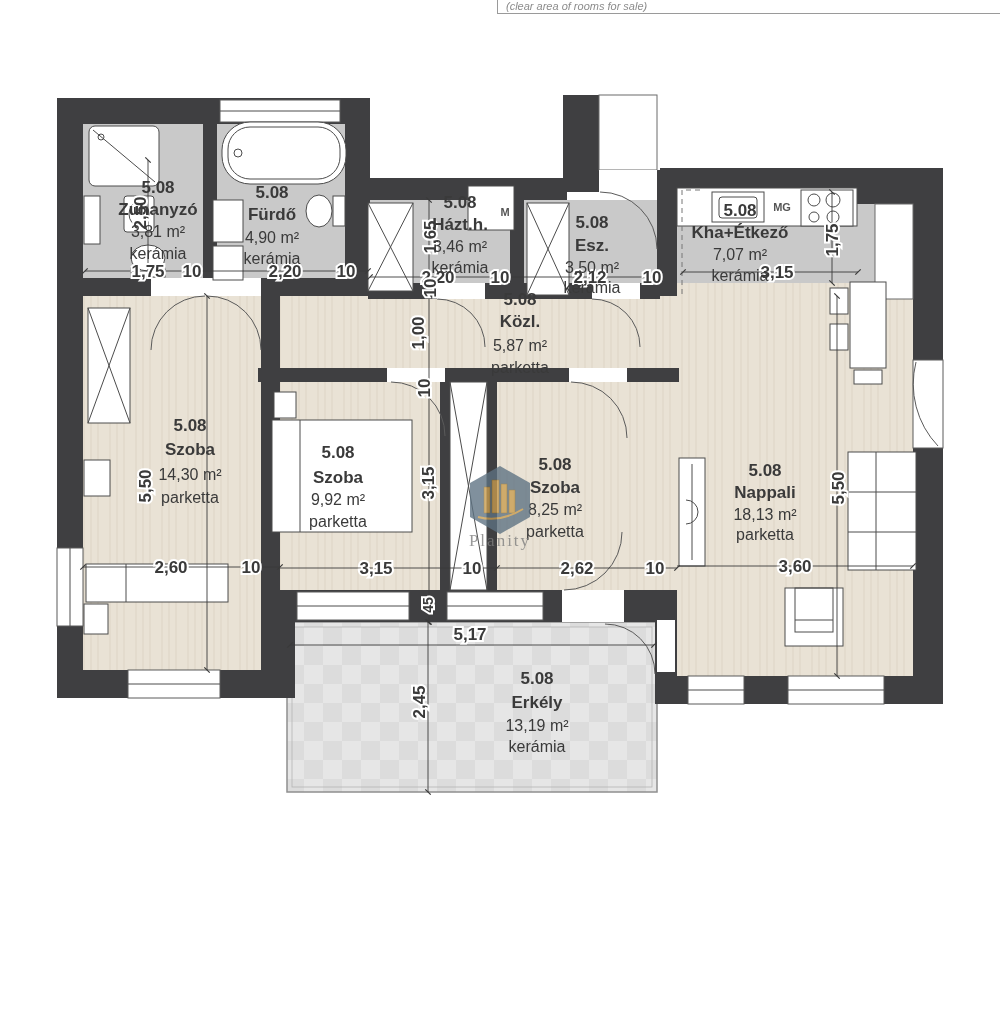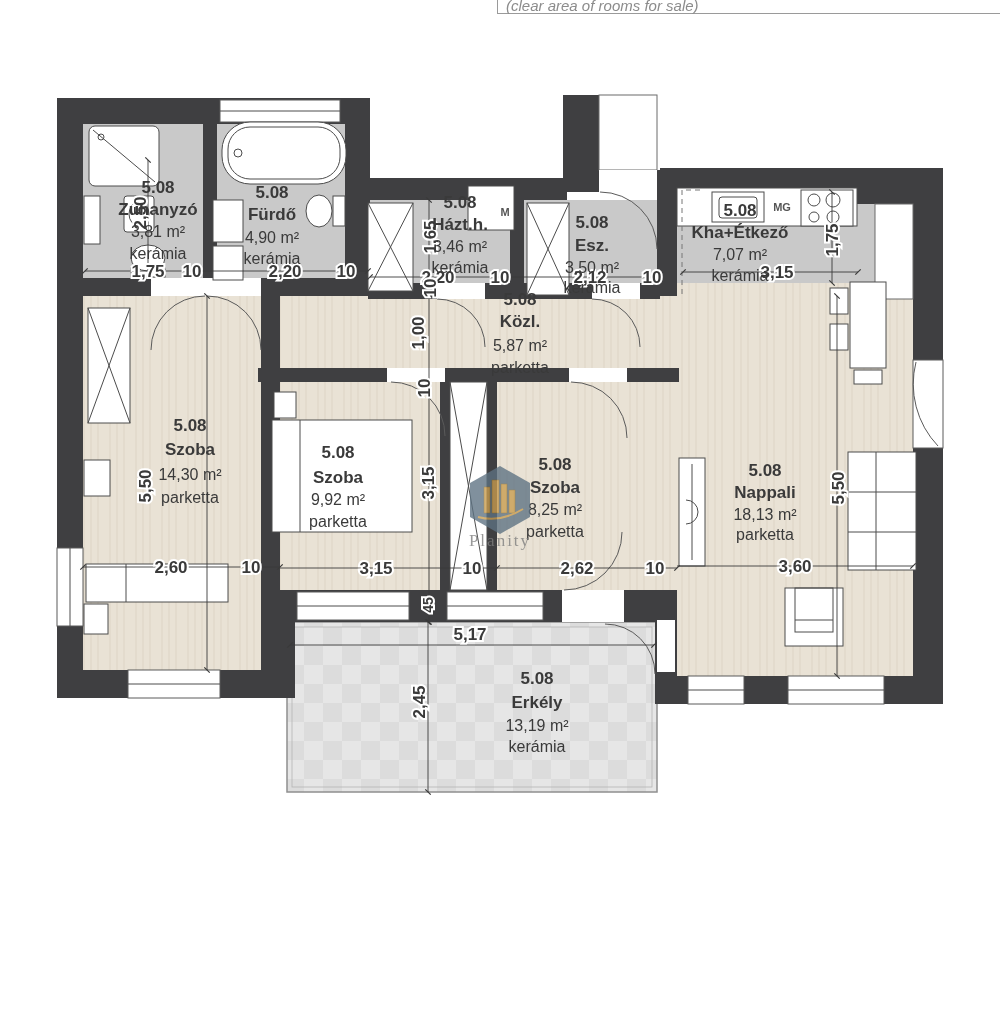--- a/index.html
+++ b/index.html
@@ -1,20 +1,20 @@
 <!DOCTYPE html>
 <html><head>
 <meta charset="utf-8">
 <style>
   html,body{margin:0;padding:0;background:#fff;}
   .page{position:relative;width:1000px;height:1032px;background:#fff;overflow:hidden;
         font-family:"Liberation Sans",sans-serif;}
   .topnote{position:absolute;left:497px;top:0;width:502px;height:13px;
            border-left:1px solid #9a9a9a;border-bottom:1px solid #9a9a9a;}
-  .topnote span{display:block;padding-left:8px;font-size:15px;font-style:italic;
+  .topnote span{display:block;padding-left:8px;font-size:11px;font-style:italic;
                 color:#8c8c8c;line-height:12px;white-space:nowrap;}
   svg{position:absolute;left:0;top:0;}
   .wall{fill:#3f3f41;stroke:none;}
   .cer{fill:#c9c9c9;}
   .shaft{fill:#ffffff;stroke:#6b6b6b;stroke-width:1;}
   .fx{fill:#ffffff;stroke:#4c4c4c;stroke-width:1;}
   .fxl{fill:none;stroke:#4c4c4c;stroke-width:1;}
   .arc{fill:none;stroke:#5a5a5a;stroke-width:1;}
   .win{fill:#ffffff;stroke:#5a5a5a;stroke-width:1;}
   .dimln{stroke:#3a3a3a;stroke-width:0.9;fill:none;}

